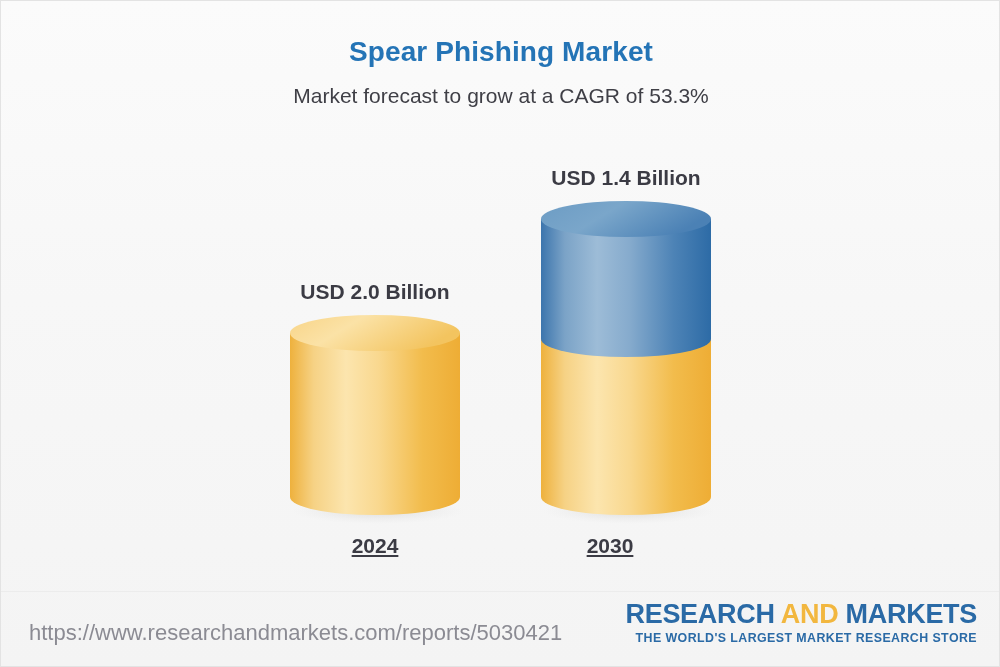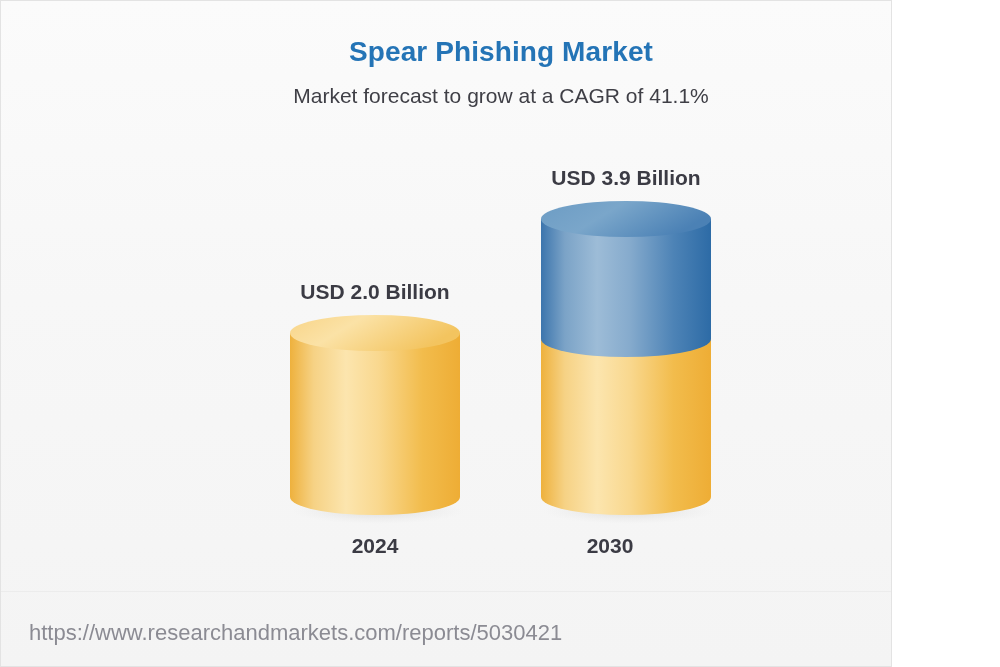--- a/index.html
+++ b/index.html
@@ -9,21 +9,21 @@
   }
   body {
     width: 1000px;
     height: 667px;
     overflow: hidden;
     font-family: "Liberation Sans", sans-serif;
   }
 
   #infographic {
     position: relative;
-    width: 892px;
+    width: 1000px;
     height: 667px;
     box-sizing: border-box;
     background: linear-gradient(180deg, #fbfbfb 0%, #f7f7f7 45%, #f4f4f4 100%);
     border: 1px solid #e3e3e3;
     overflow: hidden;
   }
 
   
   .header-block {
     position: absolute;
@@ -69,20 +69,21 @@
     white-space: nowrap;
   }
 
   .bar-category-label {
     position: absolute;
     width: 340px;
     text-align: center;
     font-size: 21px;
     font-weight: bold;
     color: #3b3b44;
+    text-decoration: underline;
   }
 
   .cylinder-svg { position: absolute; display: block; }
 
   
   .footer-divider {
     position: absolute;
     left: 0;
     top: 590px;
     width: 1000px;
@@ -123,21 +124,21 @@
     white-space: nowrap;
   }
 </style>
 </head>
 <body>
 
 <div id="infographic">
 
   <div class="header-block">
     <div class="chart-title">Spear Phishing Market</div>
-    <div class="chart-subtitle">Market forecast to grow at a CAGR of 41.1%</div>
+    <div class="chart-subtitle">Market forecast to grow at a CAGR of 53.3%</div>
   </div>
 
   <div class="plot-area">
 
     <div class="bar-group">
 
       <div class="bar-value-label" style="left:204px; top:279px;">USD 2.0 Billion</div>
 
       <svg class="cylinder-svg" style="left:284px; top:312px;" width="180" height="212" viewBox="0 0 180 212">
         <defs>
@@ -166,21 +167,21 @@
         <path d="M5,20 L5,184 A85,18 0 0 0 175,184 L175,20 Z" fill="url(#goldBody1)"></path>
 
         <ellipse cx="90" cy="20" rx="85" ry="18" fill="url(#goldTop1)"></ellipse>
       </svg>
 
       <div class="bar-category-label" style="left:204px; top:533px;">2024</div>
     </div>
 
     <div class="bar-group">
 
-      <div class="bar-value-label" style="left:455px; top:165px;">USD 3.9 Billion</div>
+      <div class="bar-value-label" style="left:455px; top:165px;">USD 1.4 Billion</div>
 
       <svg class="cylinder-svg" style="left:535px; top:198px;" width="180" height="326" viewBox="0 0 180 326">
         <defs>
           <linearGradient id="blueBody2" x1="0" y1="0" x2="1" y2="0">
             <stop offset="0%" stop-color="#3c75ad"></stop>
             <stop offset="14%" stop-color="#7ba3c7"></stop>
             <stop offset="33%" stop-color="#9dbcd7"></stop>
             <stop offset="52%" stop-color="#86abcd"></stop>
             <stop offset="78%" stop-color="#4d83b6"></stop>
             <stop offset="100%" stop-color="#2d6ba6"></stop>
@@ -216,14 +217,18 @@
 
       <div class="bar-category-label" style="left:439px; top:533px;">2030</div>
     </div>
 
   </div>
 
   <div class="footer-divider"></div>
 
   <div class="source-url">https://www.researchandmarkets.com/reports/5030421</div>
 
+  <div class="brand-logo">
+    <div class="brand-wordmark"><span class="brand-word-research">RESEARCH</span><span class="brand-word-and"> AND</span><span class="brand-word-markets"> MARKETS</span></div>
+    <div class="brand-tagline">THE WORLD'S LARGEST MARKET RESEARCH STORE</div>
+  </div>
 
 </div>
 
 </body></html>

